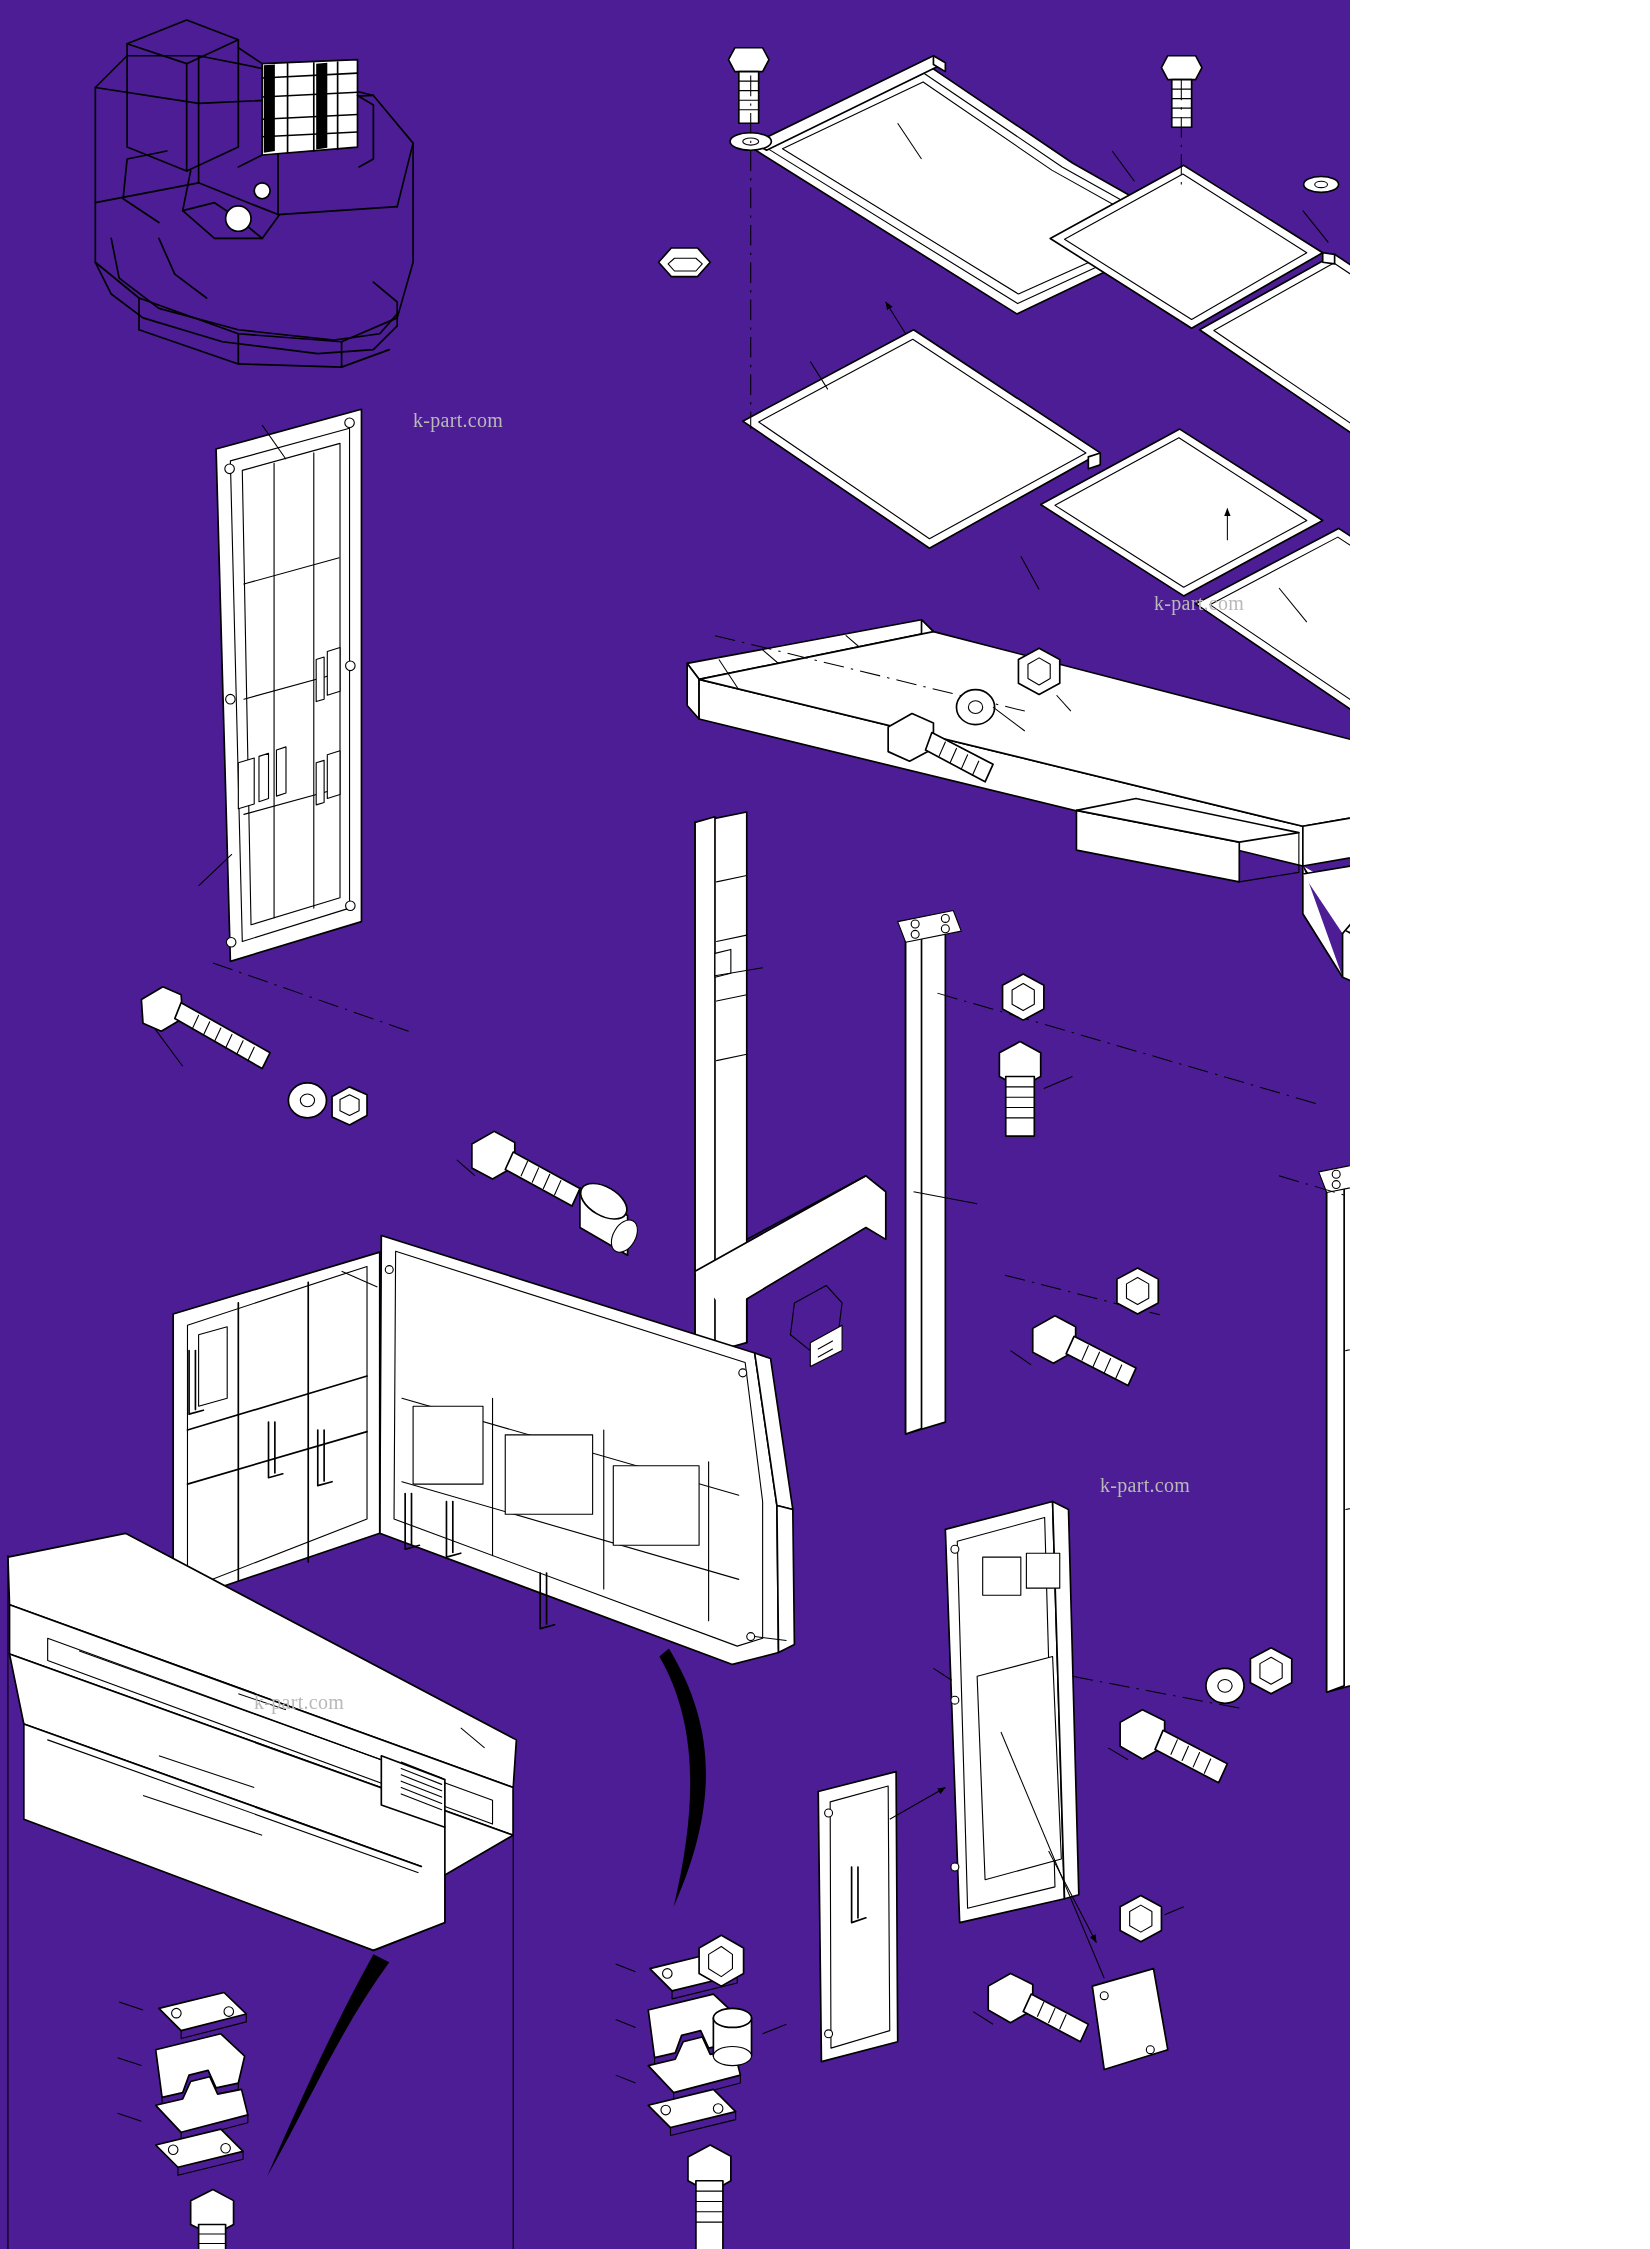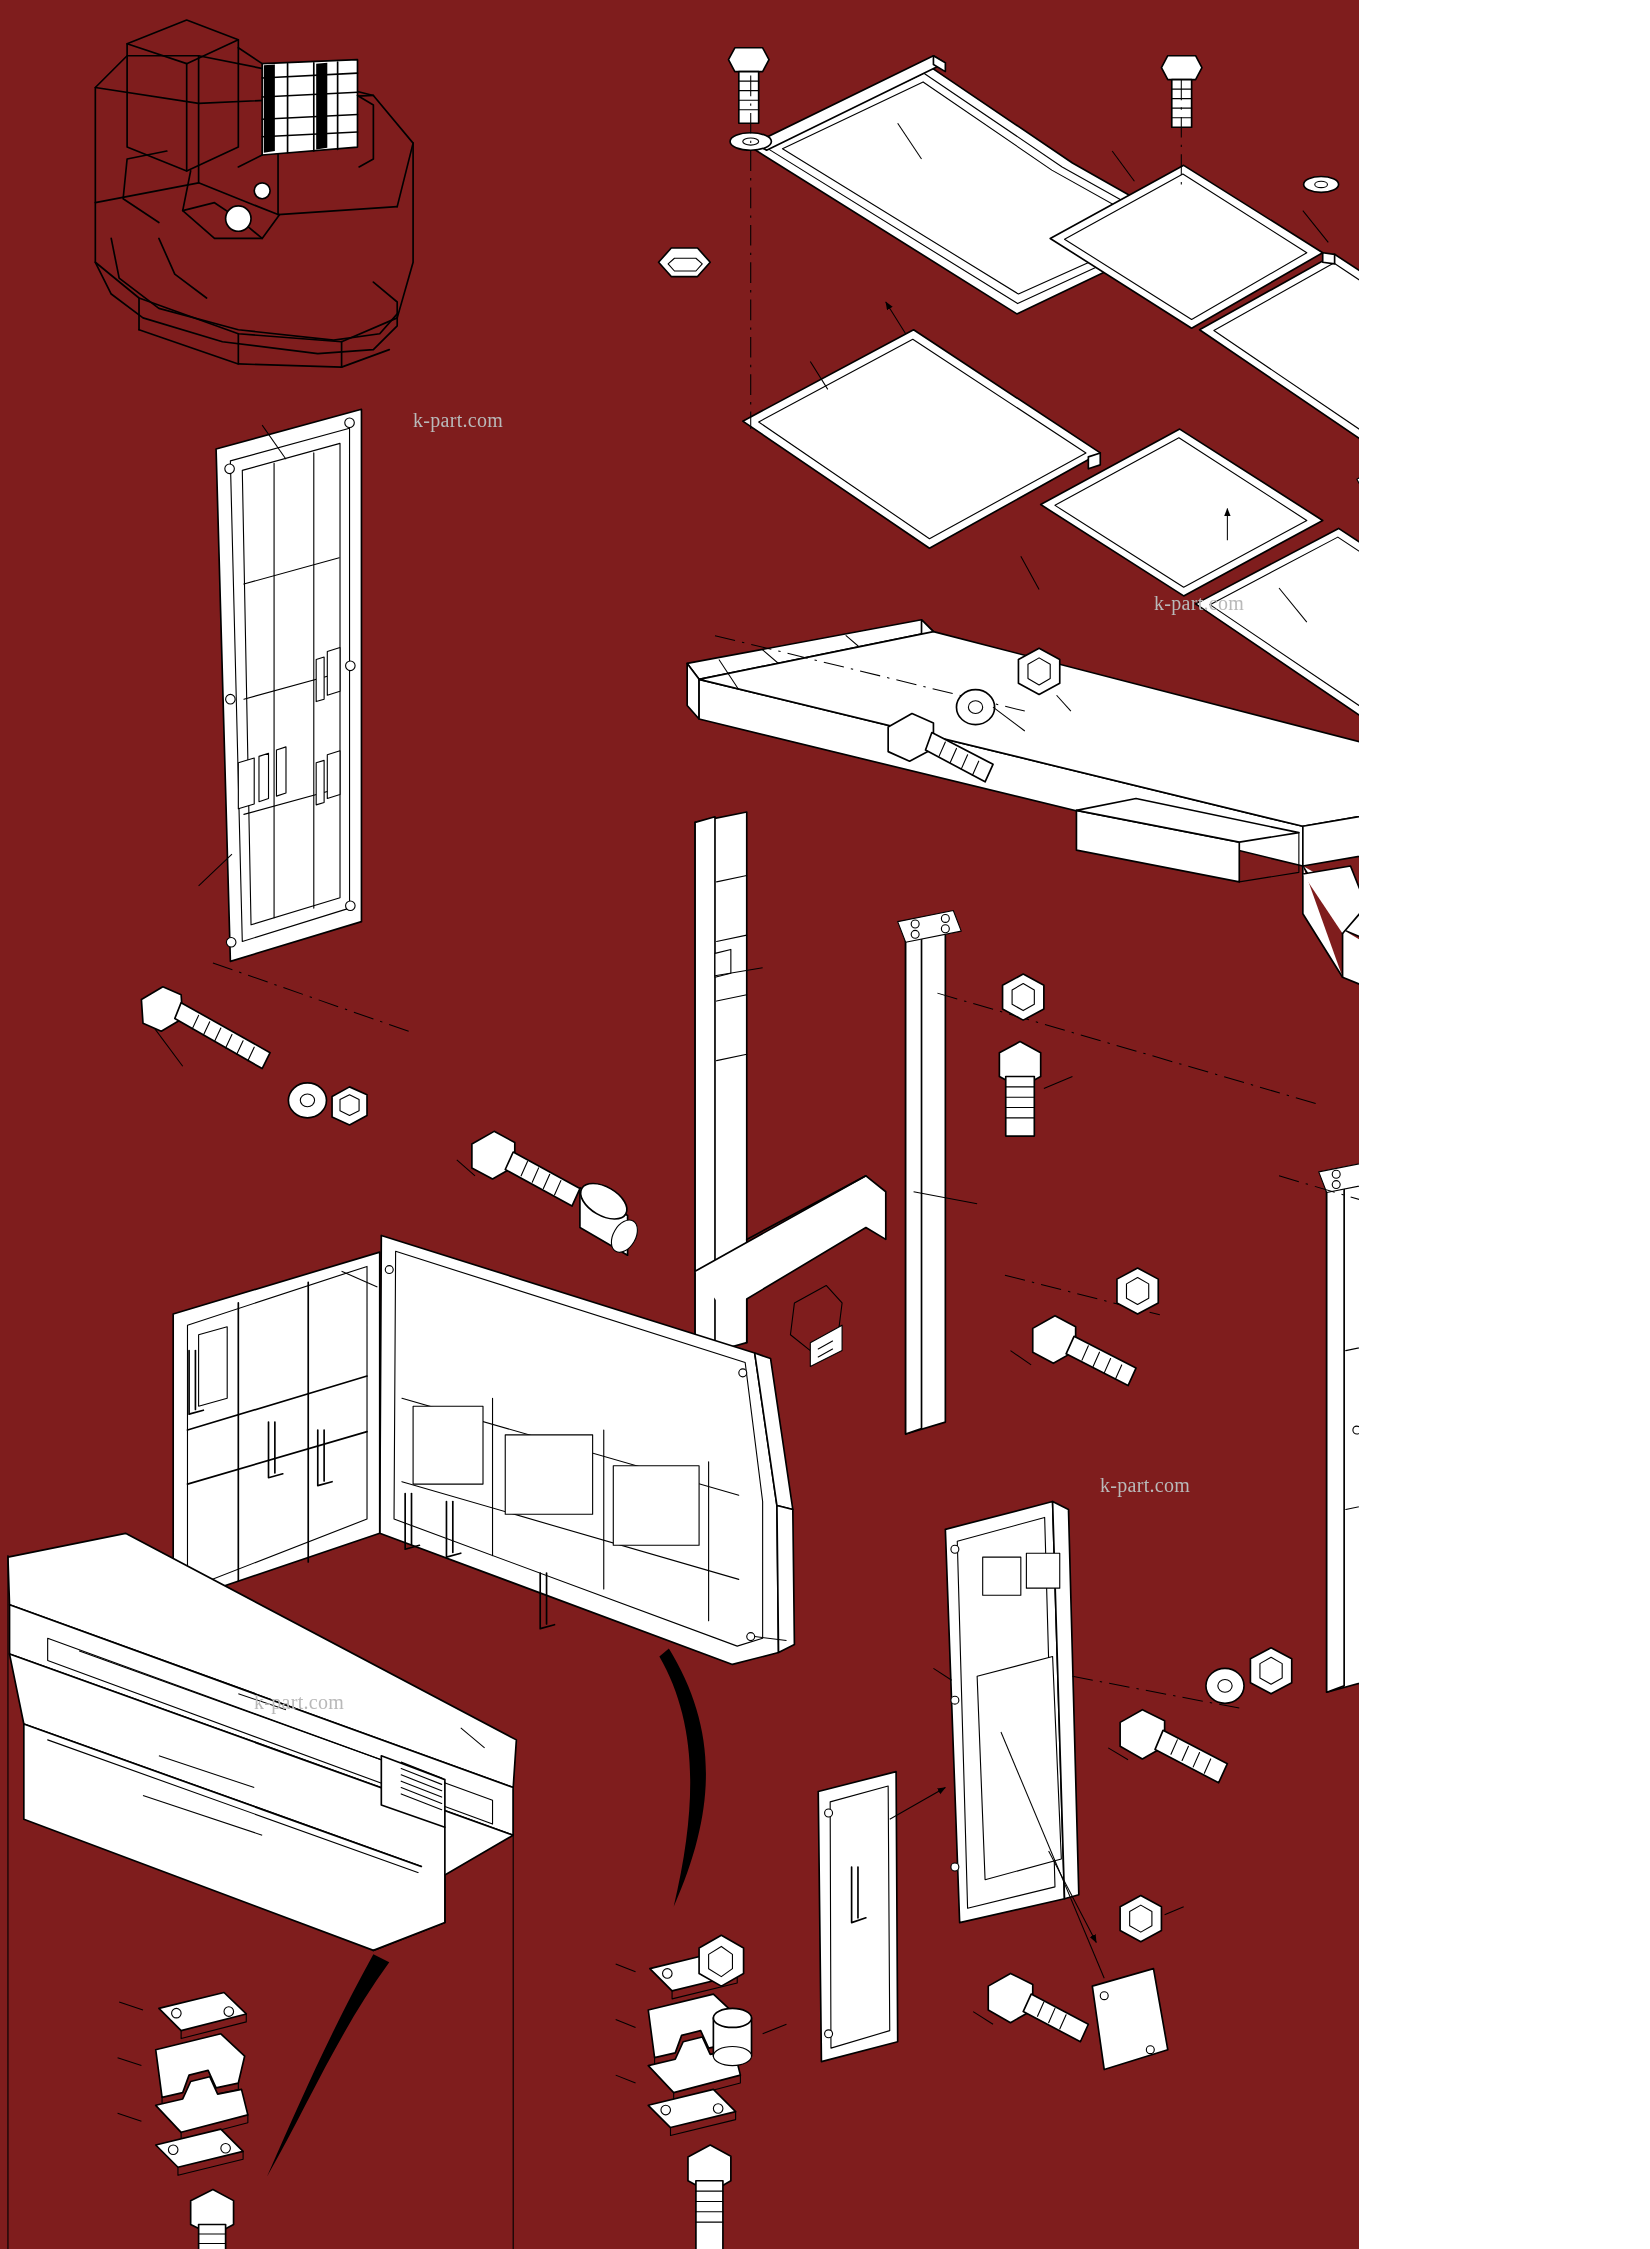--- a/index.html
+++ b/index.html
@@ -7,23 +7,22 @@
     padding: 0;
     background: #ffffff;
   }
   body {
     font-family: "Liberation Sans", sans-serif;
   }
   #page {
     position: relative;
     width: 1350px;
     height: 2250px;
-    background: #7f1d1d;
+    background: #4c1d95;
     overflow: hidden;
-    padding-left: 9px;
   }
   #diagram-svg {
     position: absolute;
     left: 0;
     top: 0;
     width: 1650px;
     height: 2250px;
   }
   .wm {
     position: absolute;

